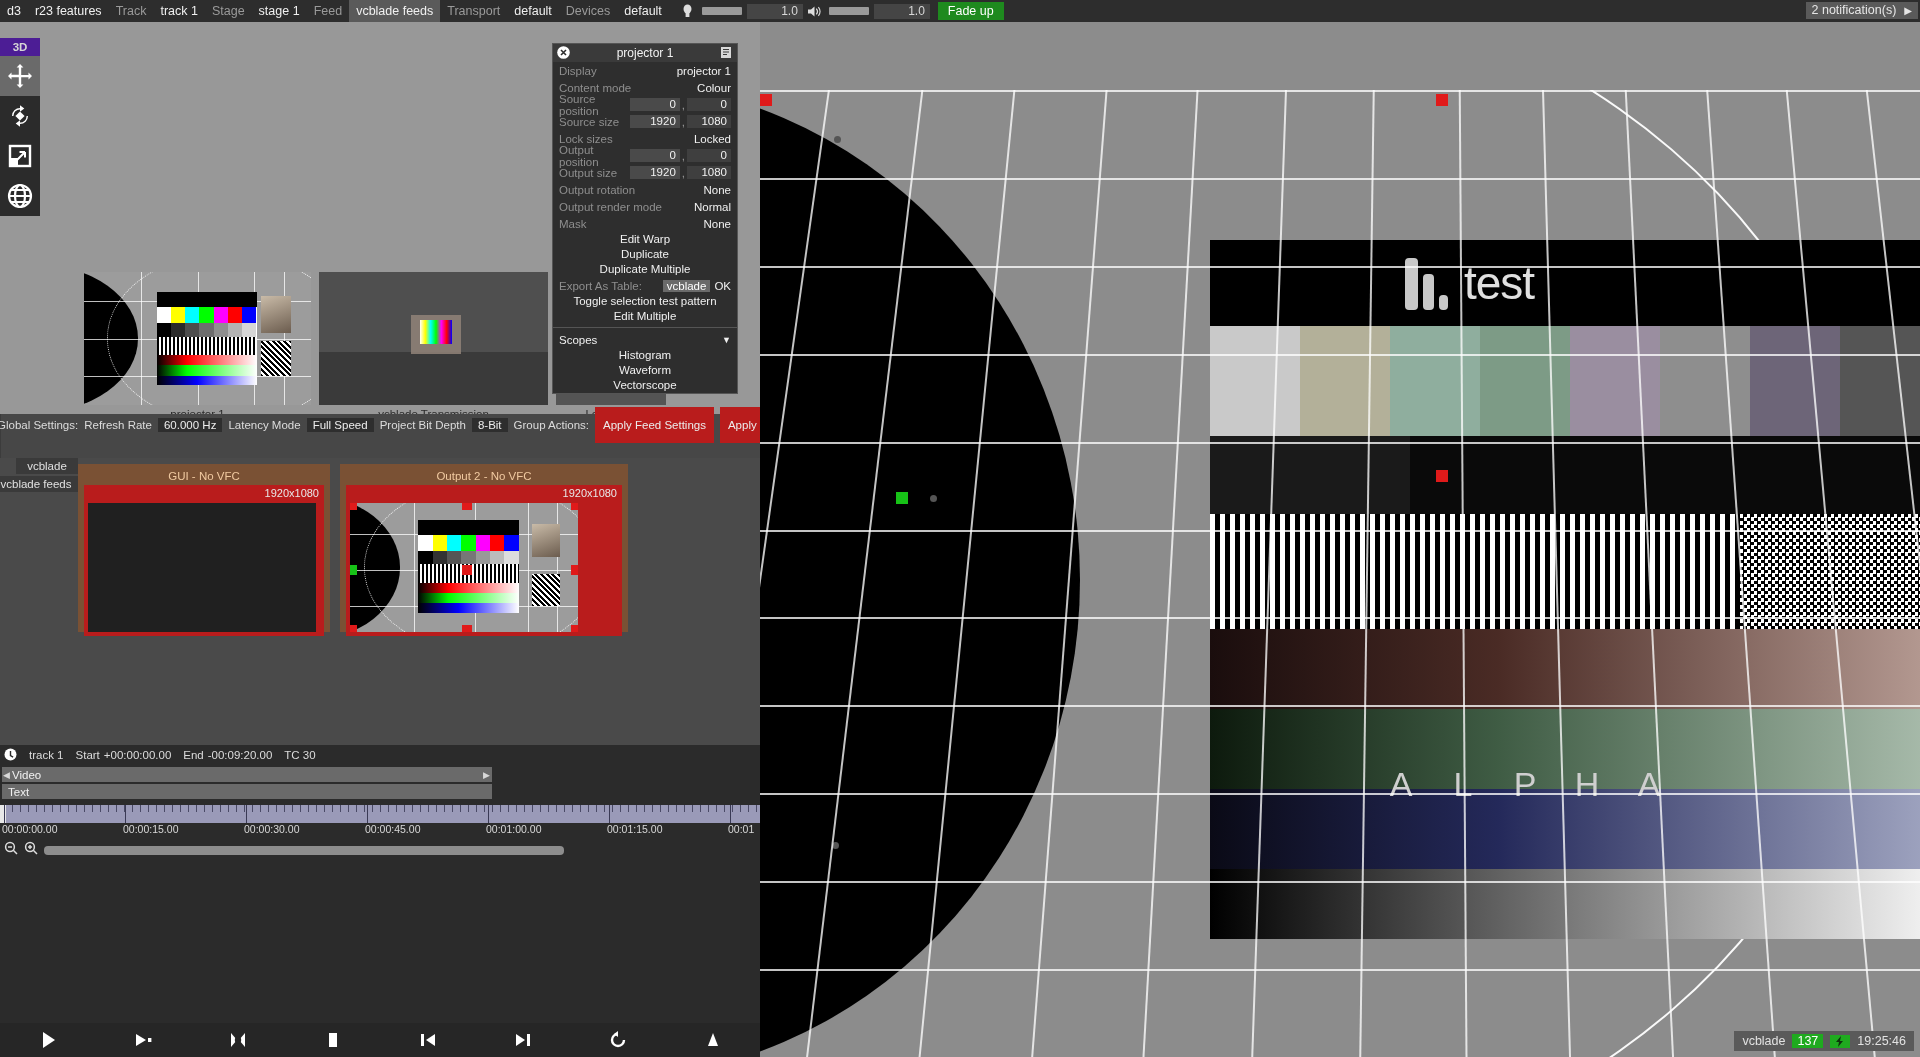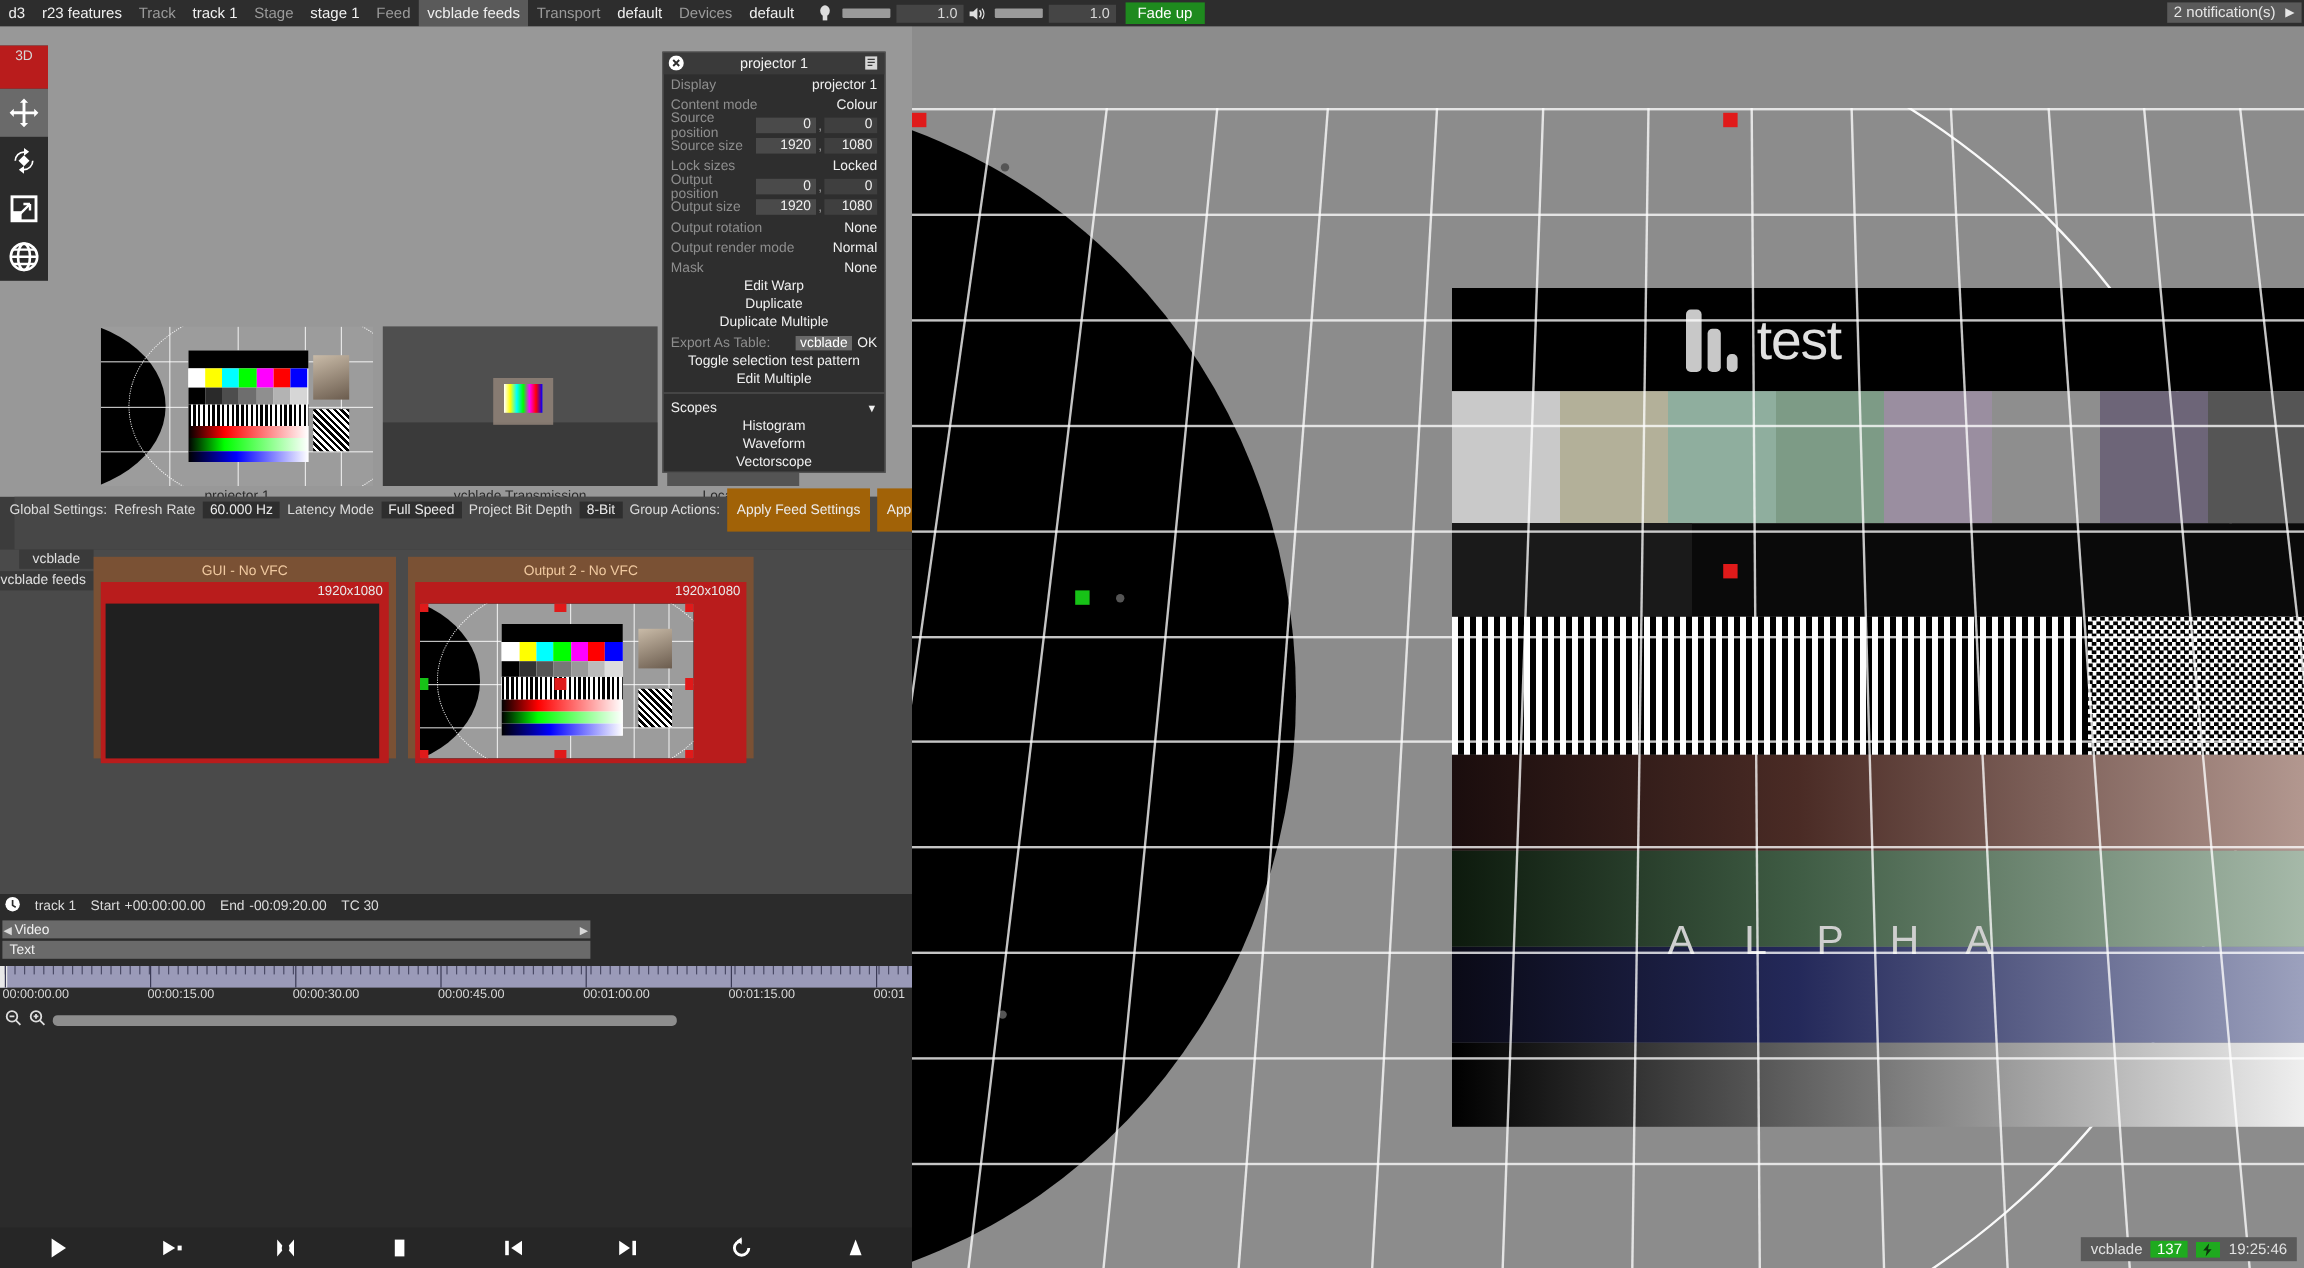--- a/index.html
+++ b/index.html
@@ -30,22 +30,22 @@
             text-align: right; font-size: 12px; line-height: 15px; padding-right: 5px;
             margin-right: 3px; }
   .fadeup { background: #1e8a1e; color: #fff; font-size: 12.5px;
             padding: 2px 10px; height: 18px; line-height: 14px; margin-left: 5px; }
   .notif { position: absolute; right: 2px; top: 2px; height: 17px;
            background: #5a5a5a; color: #e6e6e6; font-size: 12.5px;
            line-height: 17px; padding: 0 6px; display: flex; align-items: center; gap: 8px; }
 
   
   .rail { position: absolute; left: 0; top: 38px; width: 40px; background: #2b2b2b; }
-  .rail-head { height: 36px; background: #b91c1c; color: #d6d6d6; font-size: 11.5px;
-               text-align: center; line-height: 18px; }
+  .rail-head { height: 18px; background: #4c1d95; color: #d6d6d6; font-size: 11.5px;
+               text-align: center; line-height: 18px; font-weight: bold; }
   .rail-btn { width: 40px; height: 40px; display: flex; align-items: center; justify-content: center; }
   .rail-btn.active { background: #6a6a6a; }
   .rail-btn svg { fill: #fff; }
 
   
   .stage { position: absolute; left: 0; top: 22px; width: 760px; height: 392px; background: #989898; }
 
   
   .thumbs { position: absolute; left: 84px; top: 250px; display: flex; gap: 8px; }
   .thumb-wrap { }
@@ -77,26 +77,26 @@
   .pfield { background: #4a4a4a; color: #f0f0f0; text-align: right;
             width: 50px; height: 13px; line-height: 13px; padding-right: 4px; }
   .pcomma { color: #9a9a9a; padding: 0 2px; }
   .pact { text-align: center; color: #f0f0f0; height: 15px; line-height: 15px; }
   .psep { height: 1px; background: #555; margin: 3px 0; }
   .pscope { display: flex; align-items: center; justify-content: space-between;
             padding: 0 6px; height: 17px; color: #f0f0f0; }
   .chip { background: #6a6a6a; color: #fff; padding: 0 4px; }
 
   
-  .gsbar { position: absolute; left: 12px; top: 414px; width: 760px; height: 44px;
+  .gsbar { position: absolute; left: 1px; top: 414px; width: 760px; height: 44px;
            background: #474747; font-size: 11.5px; color: #e4e4e4; }
   .gsrow { display: flex; align-items: center; height: 22px; gap: 6px; padding-left: 0; white-space: nowrap; }
   .gs-label { color: #dcdcdc; }
   .gs-chip { background: #2e2e2e; color: #ececec; padding: 1px 6px; }
-  .gs-btn { background: #a16207; color: #ececec; padding: 12px 8px; }
+  .gs-btn { background: #b91c1c; color: #ececec; padding: 12px 8px; }
 
   
   .feedarea { position: absolute; left: 0; top: 458px; width: 760px; height: 287px; background: #4a4a4a; }
   .feedtabs { position: absolute; left: 0; top: 0; width: 78px; }
   .ftab { background: #3a3a3a; color: #e0e0e0; font-size: 11.5px; padding: 2px 6px;
           text-align: center; margin-bottom: 2px; }
   .machine { position: absolute; background: #7a5134; padding: 6px; }
   .machine-title { text-align: center; color: #f0c9a0; font-size: 11.5px; margin-bottom: 3px; }
   .machine-inner { background: #b91c1c; padding: 4px; position: relative; }
   .res { position: absolute; right: 5px; top: 2px; color: #e8e8e8; font-size: 11px; }

